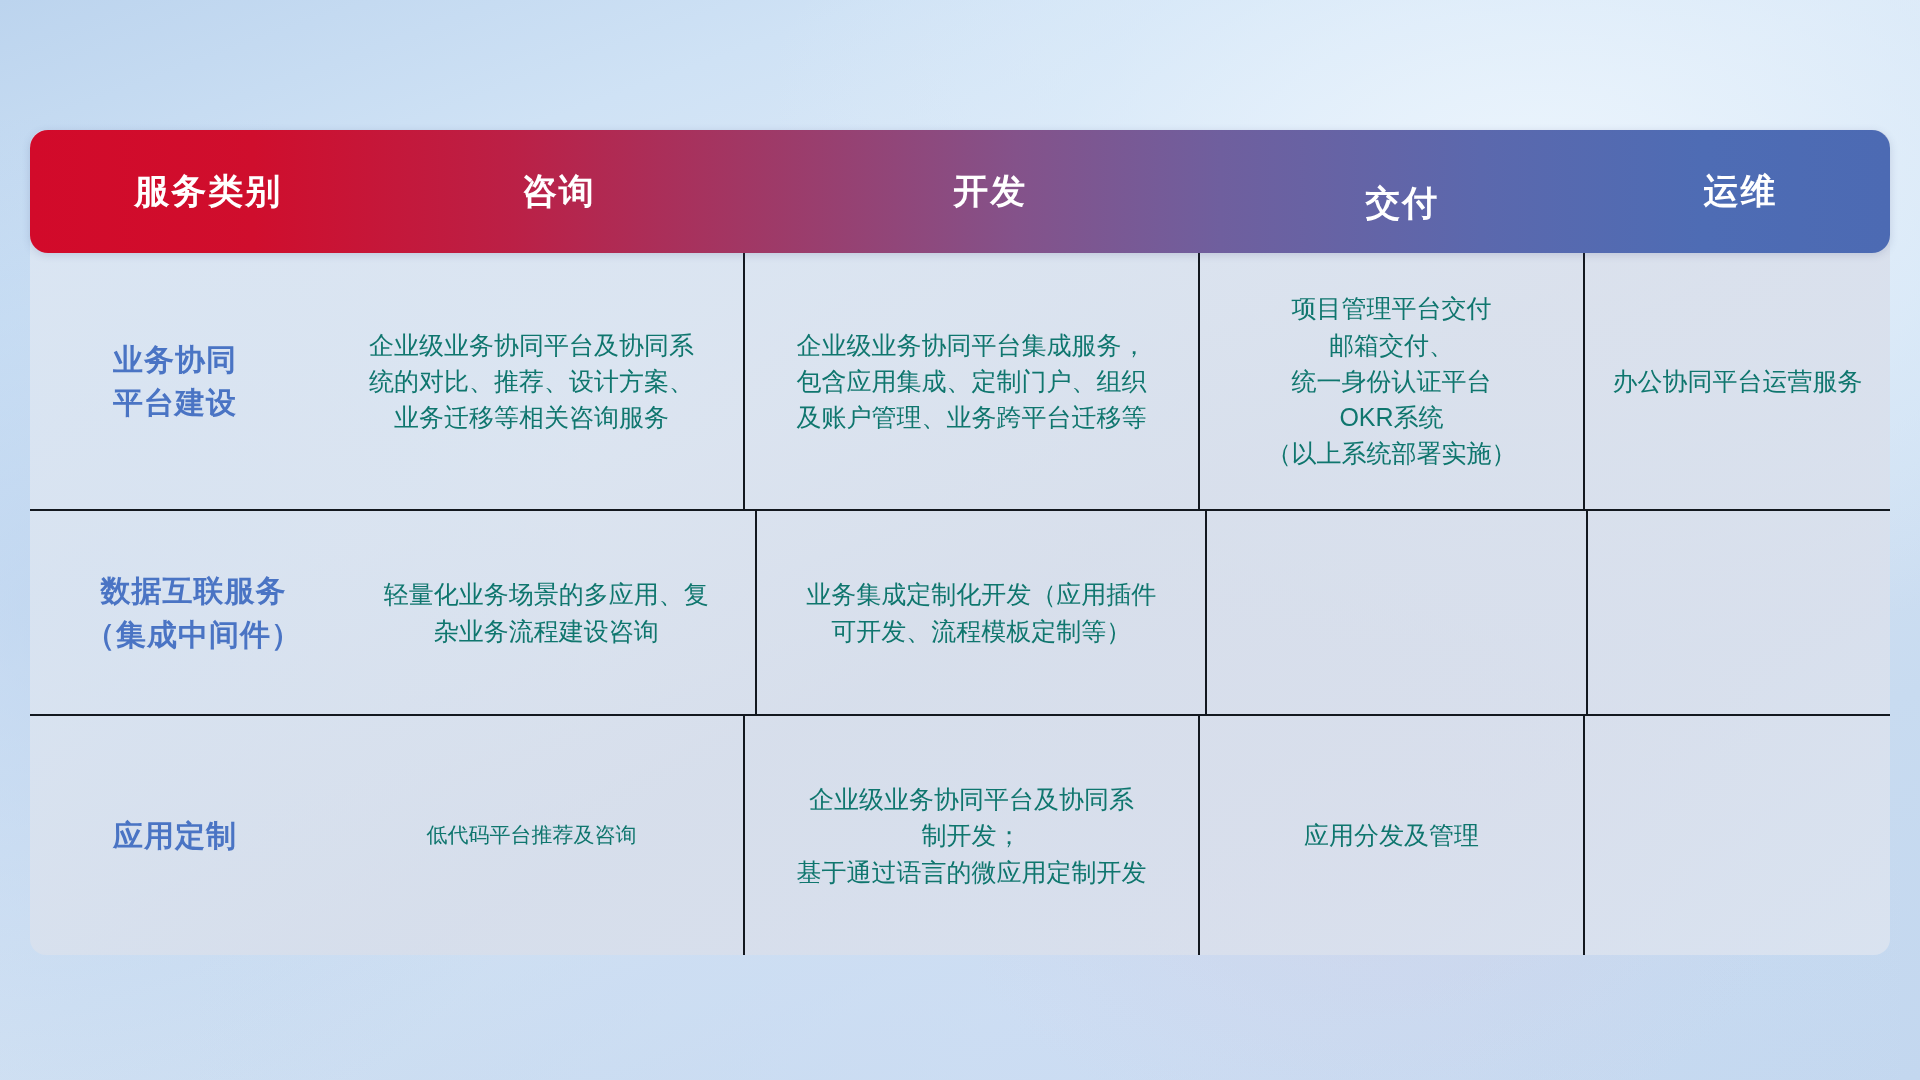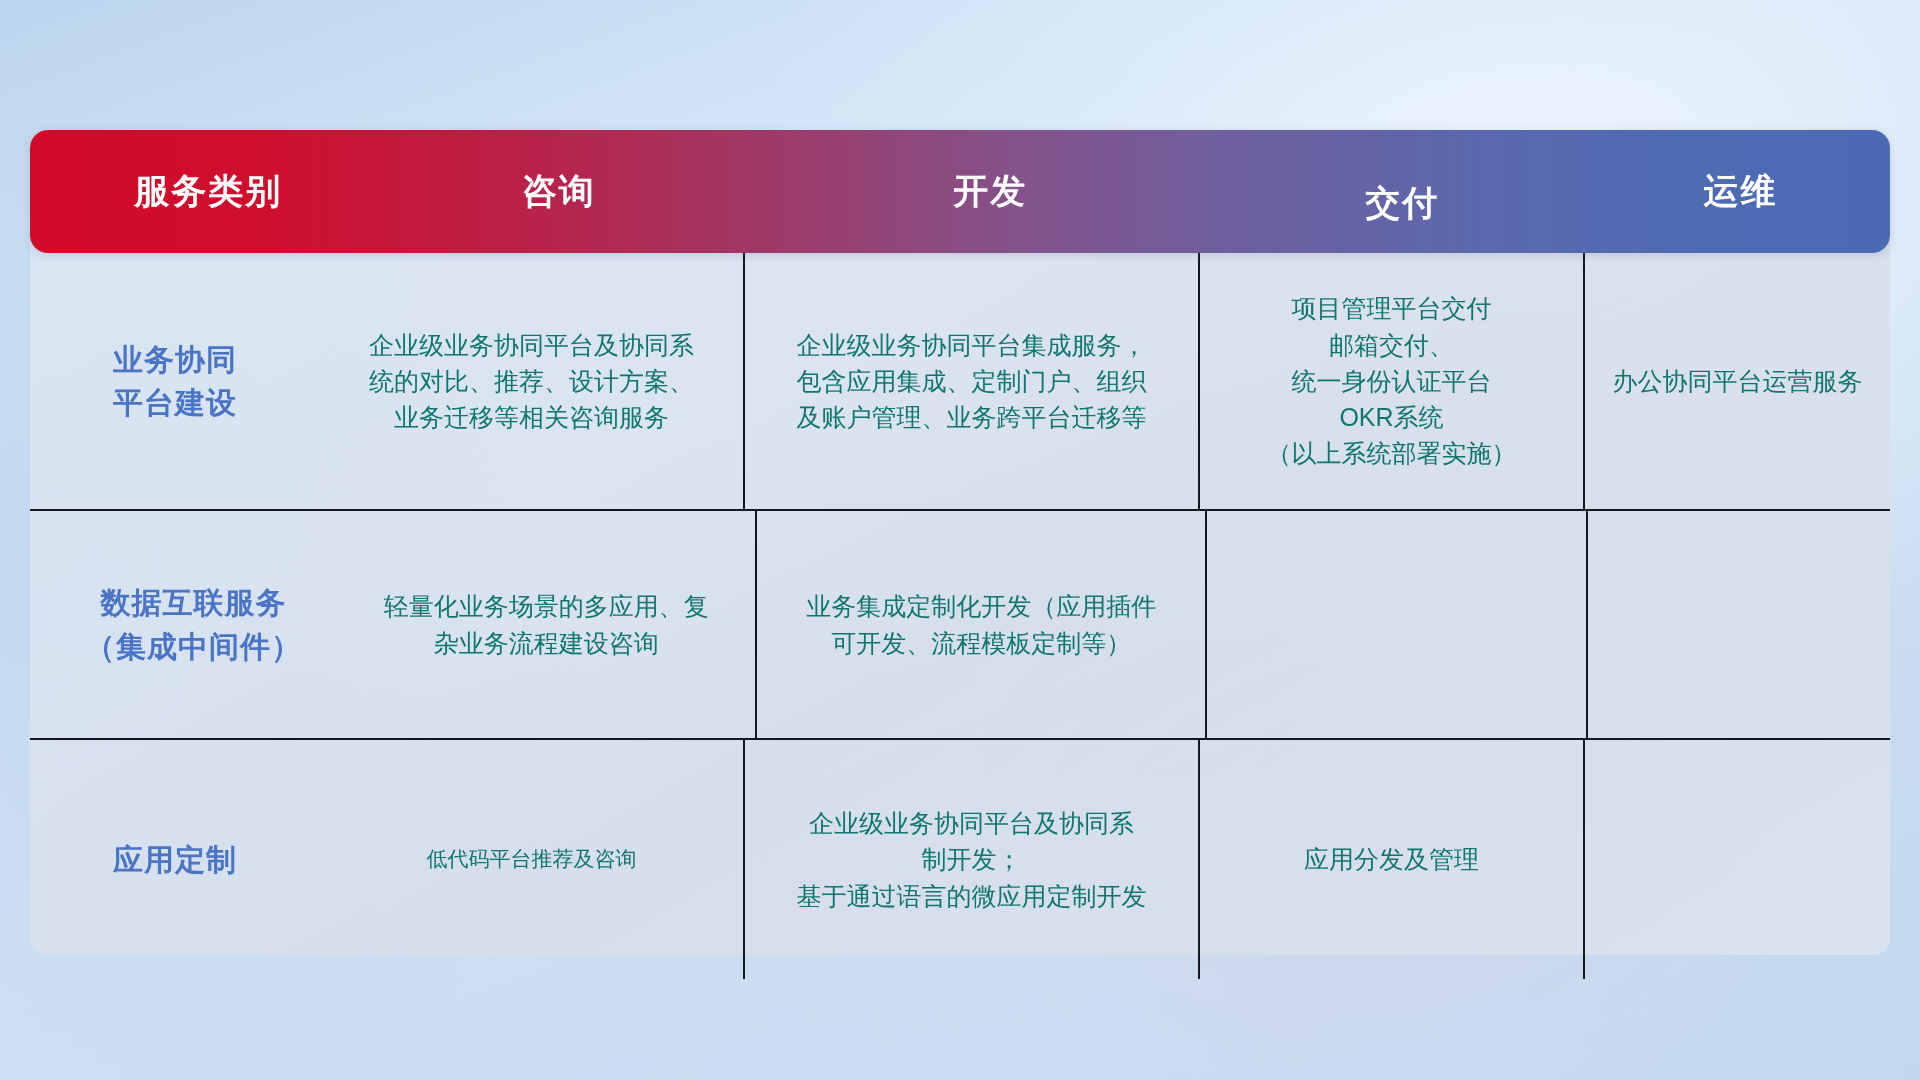--- a/index.html
+++ b/index.html
@@ -123,21 +123,21 @@
     left: 0; top: 123px;
     width: 1860px; height: 702px;
     z-index: 2;
   }
   .data-row {
     display: flex;
     width: 1860px;
     box-sizing: border-box;
   }
   .r1 { height: 258px; }
-  .r2 { height: 229px; padding-left: 20px; }
+  .r2 { height: 205px; padding-left: 20px; }
   .r3 { height: 239px; }
   .r1, .r2 { border-bottom: 2px solid #13181f; }
 
   .cell {
     box-sizing: border-box;
     display: flex;
     align-items: center;
     justify-content: center;
     text-align: center;
     padding: 6px 14px;

